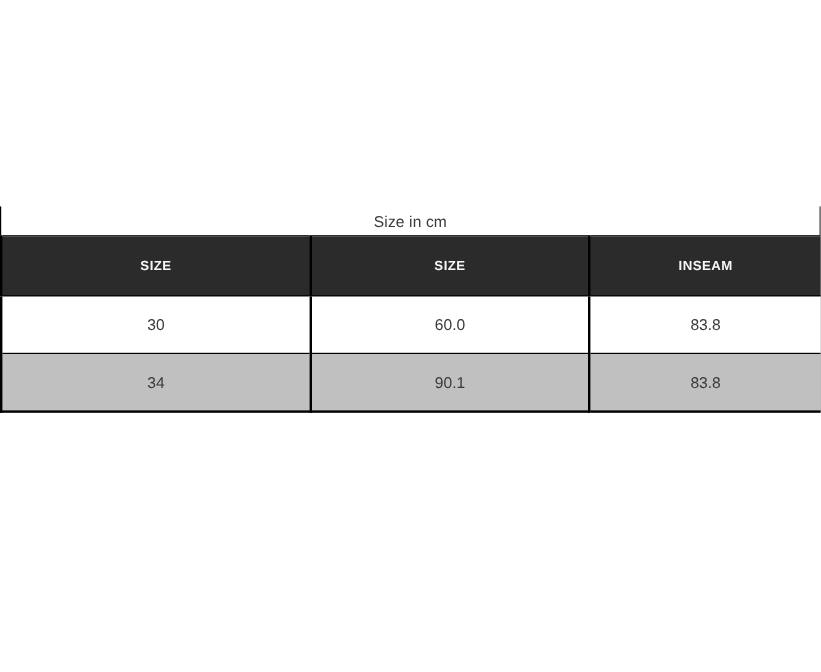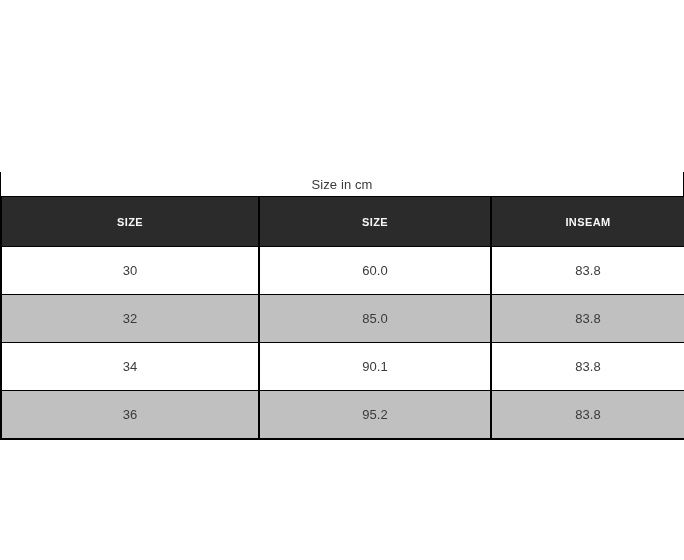--- a/index.html
+++ b/index.html
@@ -93,31 +93,21 @@
           <th>INSEAM</th>
         </tr>
       </thead>
       <tbody>
         <tr>
           <td>30</td>
           <td>60.0</td>
           <td>83.8</td>
         </tr>
         <tr>
-          <td>32</td>
-          <td>85.0</td>
-          <td>83.8</td>
-        </tr>
-        <tr>
           <td>34</td>
           <td>90.1</td>
-          <td>83.8</td>
-        </tr>
-        <tr>
-          <td>36</td>
-          <td>95.2</td>
           <td>83.8</td>
         </tr>
       </tbody>
     </table>
 
   </div>
 </div>
 
 </body></html>

